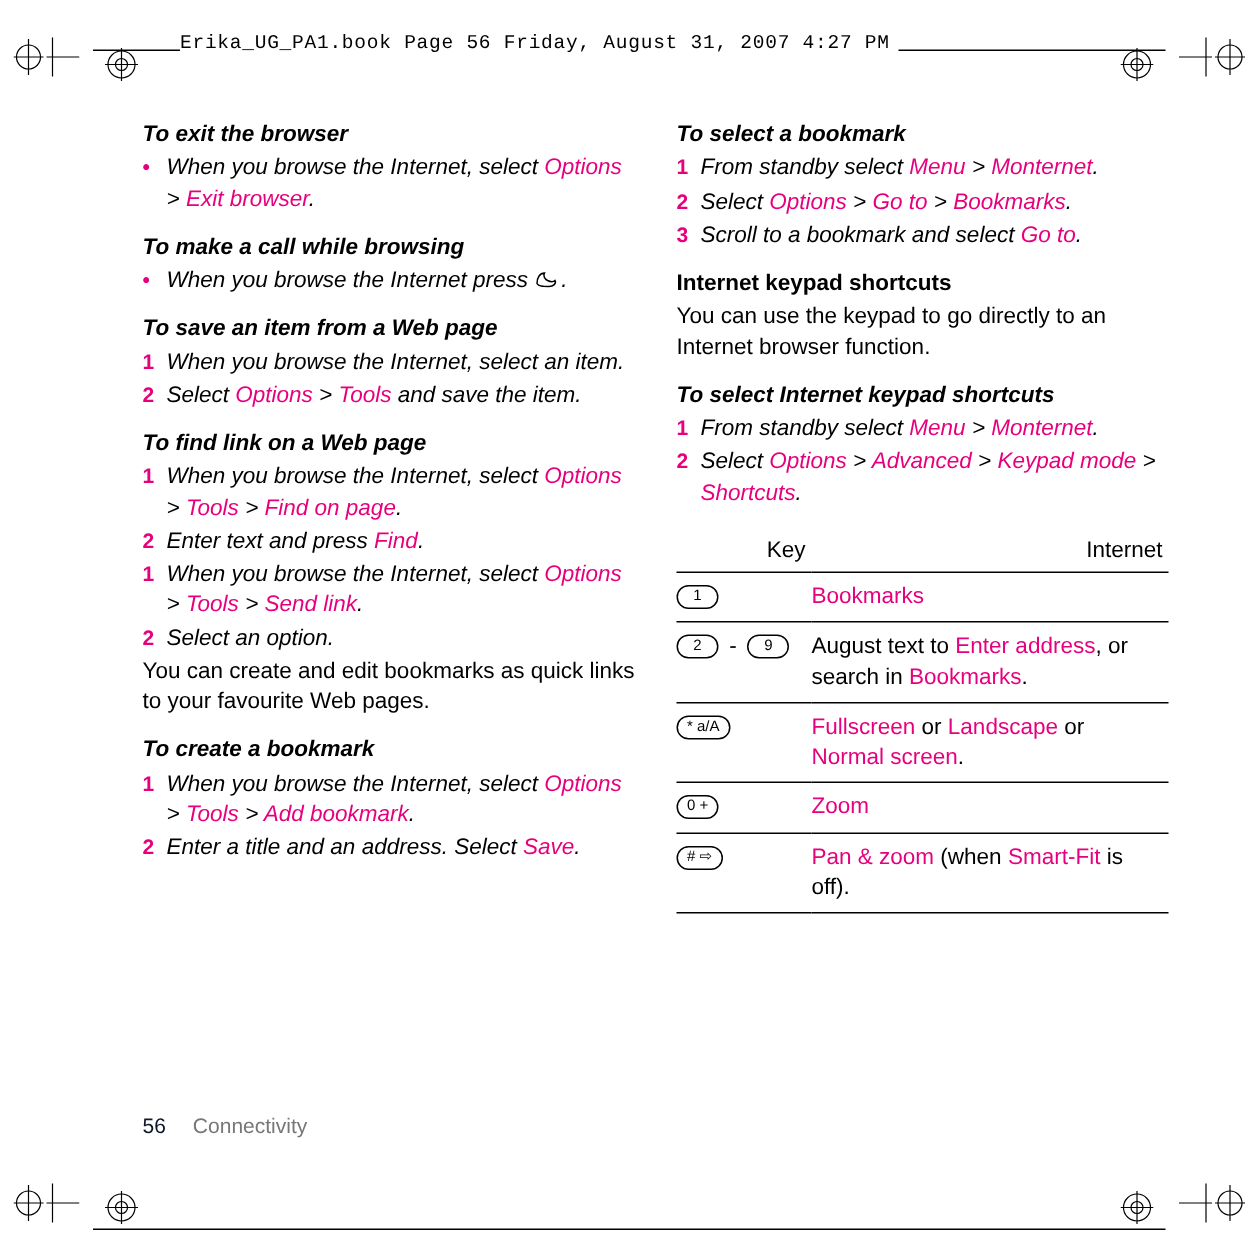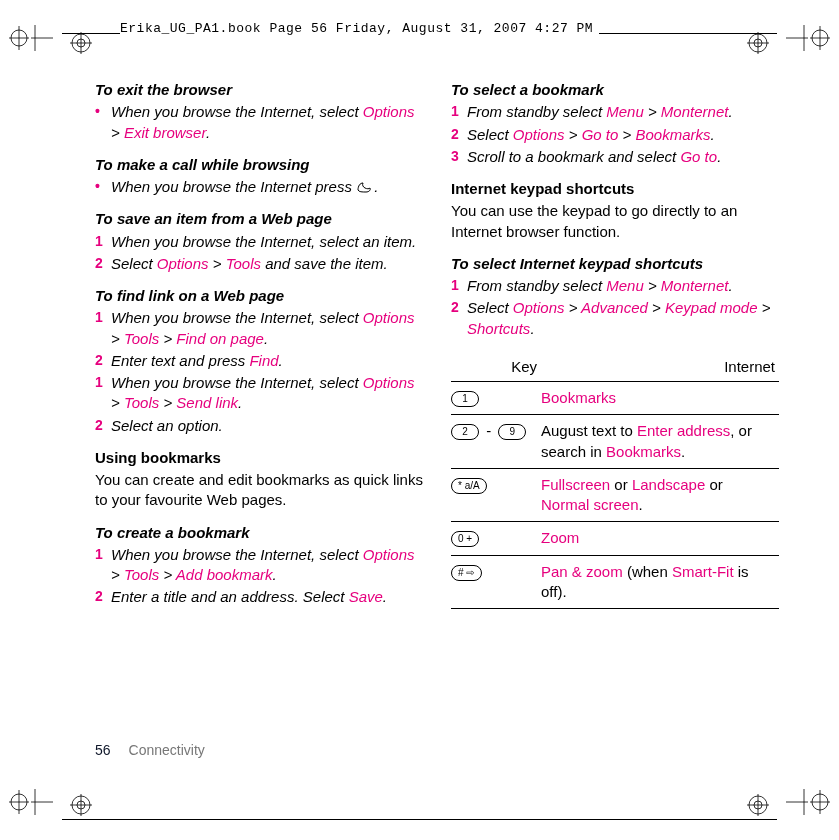--- a/index.html
+++ b/index.html
@@ -264,21 +264,20 @@
         <div class="num-mark">1</div>
         <div class="item-text">
           <span>When you browse the Internet, select </span><span class="hot">Options</span><span> &gt; </span><span class="hot">Tools</span><span> &gt; </span><span class="hot">Send link</span><span>.</span>
         </div>
       </div>
       <div class="num-row">
         <div class="num-mark">2</div>
         <div class="item-text">Select an option.</div>
       </div>
 
-      <div class="subheading">Using bookmarks</div>
       <div class="para">You can create and edit bookmarks as quick links to your favourite Web pages.</div>
 
       <div class="section-title">To create a bookmark</div>
       <div class="num-row">
         <div class="num-mark">1</div>
         <div class="item-text">
           <span>When you browse the Internet, select </span><span class="hot">Options</span><span> &gt; </span><span class="hot">Tools</span><span> &gt; </span><span class="hot">Add bookmark</span><span>.</span>
         </div>
       </div>
       <div class="num-row">

